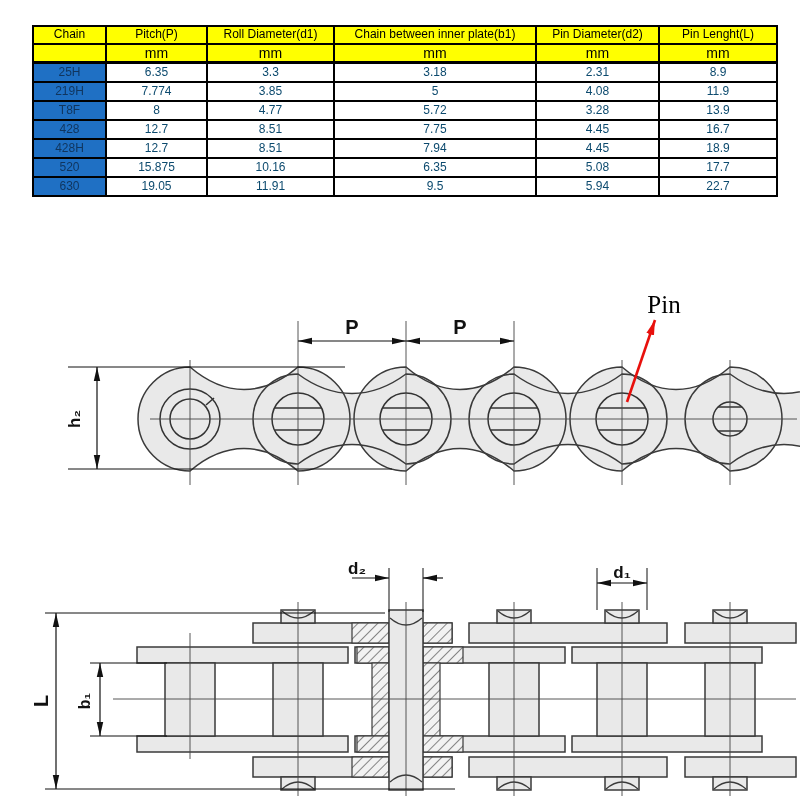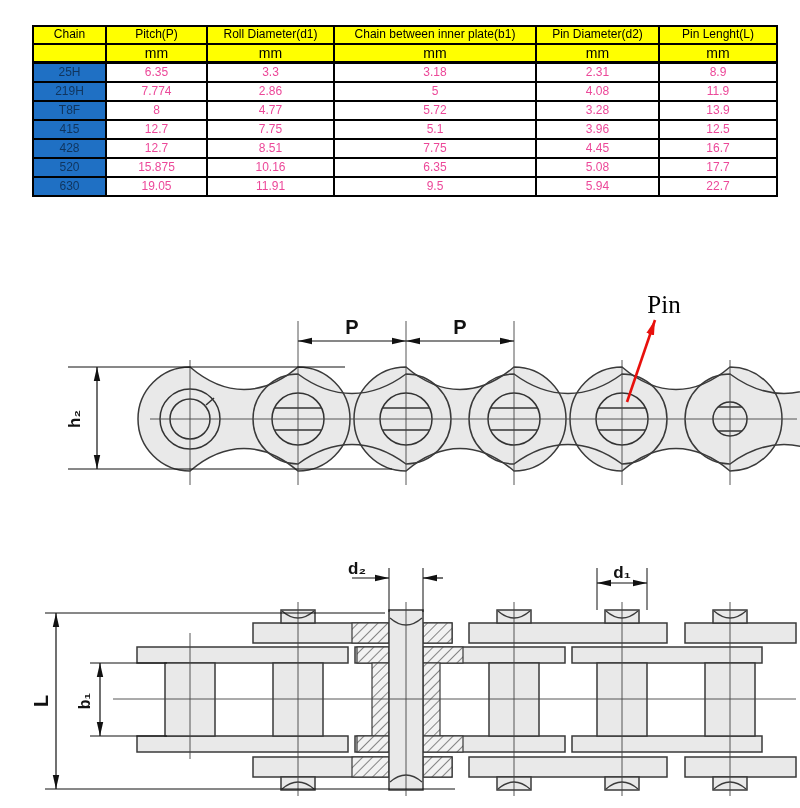--- a/index.html
+++ b/index.html
@@ -5,21 +5,21 @@
   html,body{margin:0;padding:0;background:#fff;}
   .stage{position:relative;width:800px;height:808px;background:#fff;overflow:hidden;
          font-family:"Liberation Sans",sans-serif;}
   table.spec{position:absolute;left:32px;top:25px;border-collapse:collapse;
              width:624px;table-layout:fixed;border:1px solid #a21caf;}
   table.spec td,table.spec th{border:2px solid #000;text-align:center;vertical-align:middle;
              font-size:12px;font-weight:normal;padding:0;line-height:1.15;overflow:hidden;white-space:nowrap;}
   tr.hdr th{background:var(--hdr-bg,#ffff00);color:#000;height:16px;}
   tr.units th{background:var(--hdr-bg,#ffff00);color:#000;height:10px;font-size:14px;border-bottom:3px solid #000;}
   td.chain{background:var(--chain-bg,#1f70c4);color:var(--chain-tx,#10355e);height:17px;margin-left:15px;}
-  td.val{background:#fff;color:#ec4899;height:17px;}
+  td.val{background:#fff;color:#0c4a6e;height:17px;}
   .c0{width:73px}.c1{width:101px}.c2{width:127px}.c3{width:202px}.c4{width:123px}.c5{width:118px}
   .svgwrap{position:absolute;left:0;}
   .d1{top:278px;}
   .d2{top:545px;}
   svg{display:block;}
   .dimtxt{font-family:"Liberation Sans",sans-serif;font-weight:bold;fill:#111;}
   .pintxt{font-family:"Liberation Serif",serif;fill:#000;}
 </style>
 </head>
 <body>
@@ -56,48 +56,48 @@
           <td class="chain">25H</td>
           <td class="val">6.35</td>
           <td class="val">3.3</td>
           <td class="val">3.18</td>
           <td class="val">2.31</td>
           <td class="val">8.9</td>
         </tr>
         <tr class="">
           <td class="chain">219H</td>
           <td class="val">7.774</td>
-          <td class="val">2.86</td>
+          <td class="val">3.85</td>
           <td class="val">5</td>
           <td class="val">4.08</td>
           <td class="val">11.9</td>
         </tr>
         <tr class="">
           <td class="chain">T8F</td>
           <td class="val">8</td>
           <td class="val">4.77</td>
           <td class="val">5.72</td>
           <td class="val">3.28</td>
           <td class="val">13.9</td>
         </tr>
         <tr class="">
-          <td class="chain">415</td>
-          <td class="val">12.7</td>
-          <td class="val">7.75</td>
-          <td class="val">5.1</td>
-          <td class="val">3.96</td>
-          <td class="val">12.5</td>
-        </tr>
-        <tr class="">
           <td class="chain">428</td>
           <td class="val">12.7</td>
           <td class="val">8.51</td>
           <td class="val">7.75</td>
           <td class="val">4.45</td>
           <td class="val">16.7</td>
+        </tr>
+        <tr class="">
+          <td class="chain">428H</td>
+          <td class="val">12.7</td>
+          <td class="val">8.51</td>
+          <td class="val">7.94</td>
+          <td class="val">4.45</td>
+          <td class="val">18.9</td>
         </tr>
         <tr class="">
           <td class="chain">520</td>
           <td class="val">15.875</td>
           <td class="val">10.16</td>
           <td class="val">6.35</td>
           <td class="val">5.08</td>
           <td class="val">17.7</td>
         </tr>
         <tr class="">

